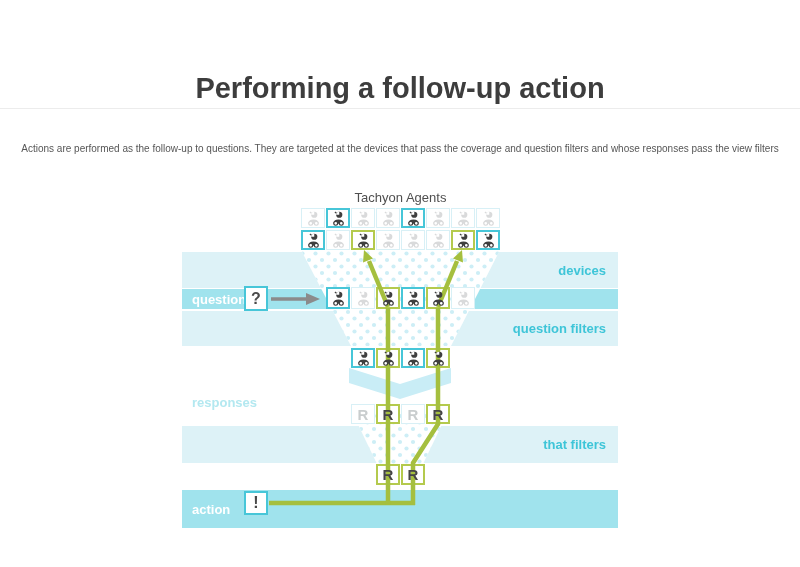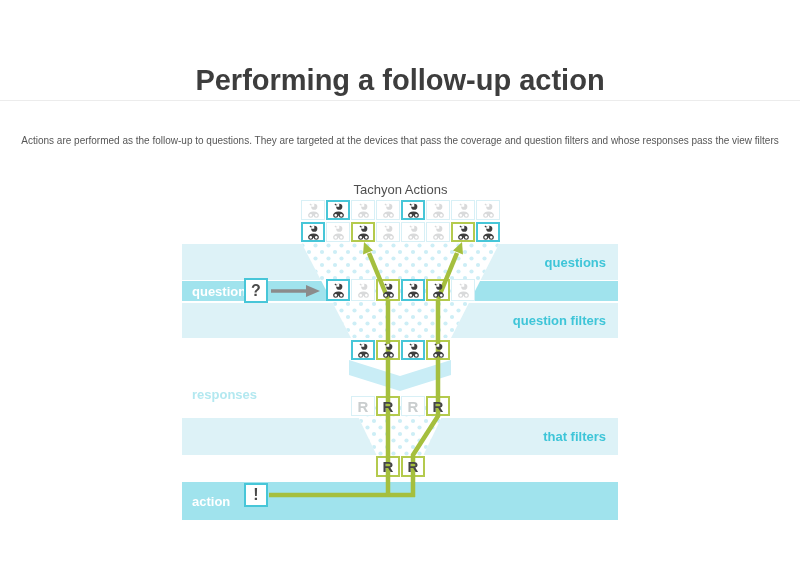--- a/index.html
+++ b/index.html
@@ -1,18 +1,18 @@
 <!DOCTYPE html>
 <html><head>
 <meta charset="utf-8">
 <style>
   html,body{margin:0;padding:0;background:#ffffff;width:800px;height:567px;overflow:hidden;
     font-family:"Liberation Sans", sans-serif;}
   .page{position:relative;width:800px;height:567px;background:#fff;}
-  .title{margin:8px;padding-top:56px;text-align:center;font-size:29px;font-weight:700;color:#3d3d3d;}
+  .title{margin:16px;padding-top:56px;text-align:center;font-size:29px;font-weight:700;color:#3d3d3d;}
   .divider{position:absolute;left:0;top:92px;width:800px;height:1px;background:#ececec;}
   .subtitle{position:absolute;left:0;top:103px;width:800px;text-align:center;font-size:10px;color:#565656;margin-top:24px;}
   .diagram{position:absolute;left:0;top:130px;width:800px;height:437px;}
   .agents-title{position:absolute;left:301px;top:44px;width:199px;text-align:center;font-size:13px;color:#4f4f4f;}
 
   
   .band{position:absolute;left:182px;width:436px;display:flex;align-items:center;}
   .band.light{background:#ddf2f7;}
   .band.strong{background:#a0e3ed;}
   .band-label{font-size:13px;font-weight:700;}
@@ -37,24 +37,24 @@
 </style>
 </head>
 <body>
 
 <div class="page">
   <h1 class="title">Performing a follow-up action</h1>
   <div class="divider"></div>
   <p class="subtitle">Actions are performed as the follow-up to questions. They are targeted at the devices that pass the coverage and question filters and whose responses pass the view filters</p>
 
   <div class="diagram" id="diagram">
-    <div class="agents-title">Tachyon Actions</div>
+    <div class="agents-title">Tachyon Agents</div>
 
     <div class="band light" style="top:106px;height:36px;">
-      <span class="band-label right">questions</span>
+      <span class="band-label right">devices</span>
     </div>
     <div class="band light" style="top:165px;height:35px;">
       <span class="band-label right">question filters</span>
     </div>
     <div class="band strong" style="top:143px;height:20px;">
       <span class="band-label left">question</span>
     </div>
     <div class="band light" style="top:280px;height:37px;">
       <span class="band-label right">that filters</span>
     </div>

